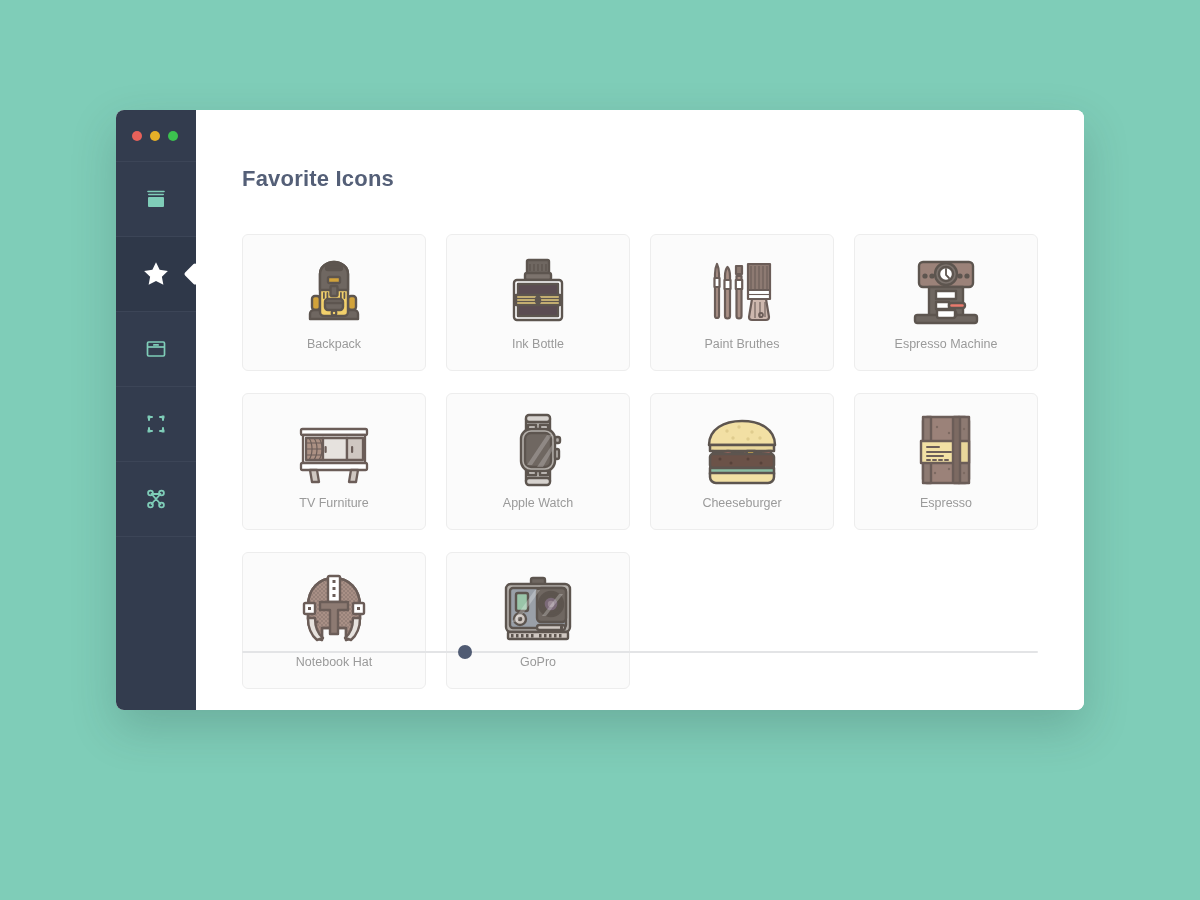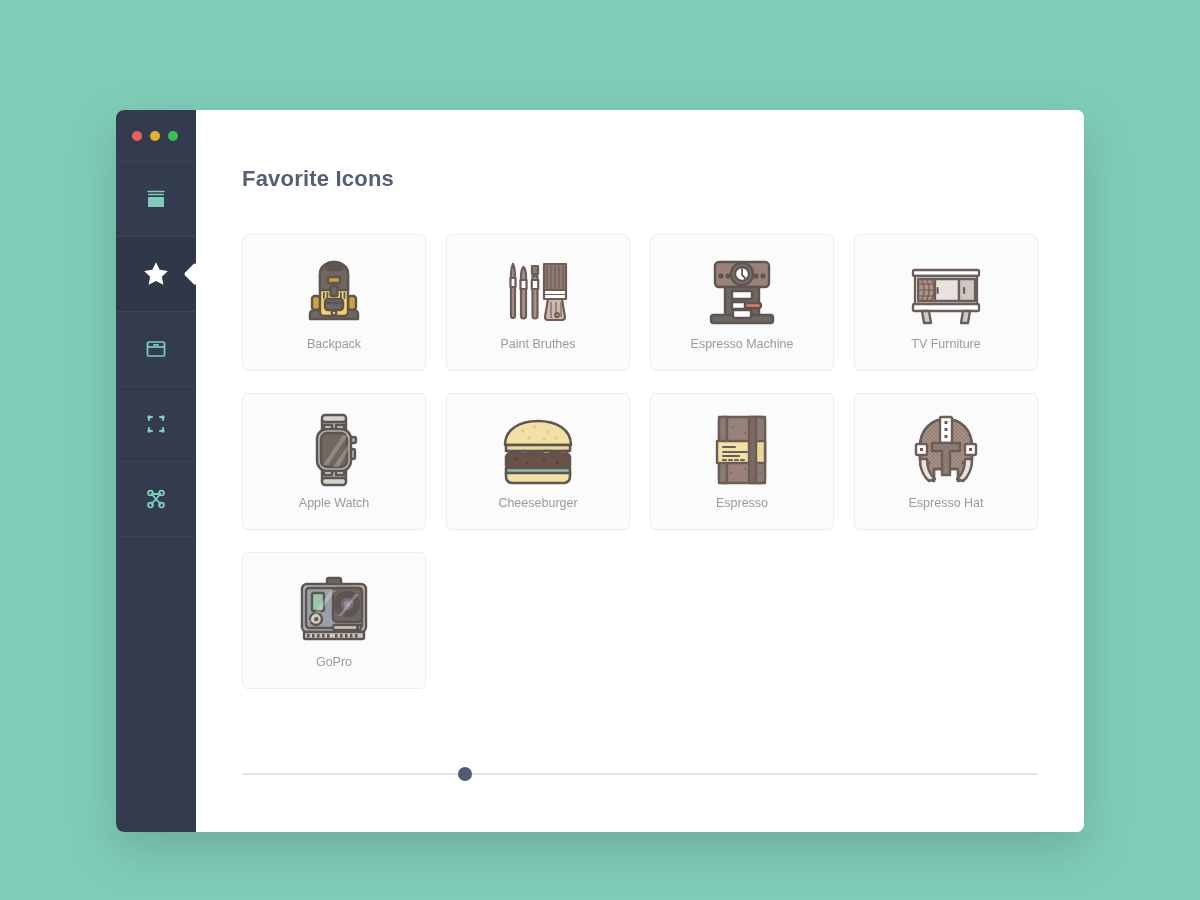--- a/index.html
+++ b/index.html
@@ -12,21 +12,21 @@
     overflow: hidden;
     position: relative;
   }
 
   
   #app-window {
     position: absolute;
     left: 116px;
     top: 110px;
     width: 968px;
-    height: 722px;
+    height: 600px;
     border-radius: 8px;
     box-shadow: 0 18px 45px rgba(40, 70, 62, 0.22);
     display: flex;
     overflow: hidden;
     background: #ffffff;
   }
 
   
   #sidebar {
     width: 80px;
@@ -245,20 +245,39 @@
               <rect x="45" y="40" width="1.8" height="7" rx="0.9"></rect>
               <rect x="48.5" y="40" width="1.8" height="7" rx="0.9"></rect>
             </g>
             <circle cx="39" cy="61" r="2.3" fill="none" stroke="#5d554f" stroke-width="2.2"></circle>
           </svg>
         </div>
         <div class="card-label">Backpack</div>
       </div>
 
 
+      <div class="card">
+        <div class="card-icon">
+          <svg width="78" height="78" viewBox="0 0 78 78">
+            <g stroke="#5d554f" stroke-width="2.4" stroke-linejoin="round">
+              <rect x="28" y="8" width="22" height="14" rx="1.5" fill="#6f6761"></rect>
+              <rect x="26" y="21" width="26" height="7" rx="2" fill="#7c736d"></rect>
+              <rect x="15" y="28" width="48" height="40" rx="3" fill="#ffffff"></rect>
+              <rect x="19" y="32" width="40" height="32" fill="#5b4c52"></rect>
+              <rect x="17" y="43" width="44" height="10" fill="#e4cb7d"></rect>
+            </g>
+            <g stroke="#5d554f" stroke-width="1.3">
+              <path d="M31 12 v7 M35 12 v7 M39 12 v7 M43 12 v7 M47 12 v7"></path>
+              <path d="M17 46.5 h44 M17 49.5 h44"></path>
+            </g>
+            <ellipse cx="39" cy="48" rx="3.2" ry="4.6" fill="#5d554f"></ellipse>
+          </svg>
+        </div>
+        <div class="card-label">Ink Bottle</div>
+      </div>
 
       <div class="card">
         <div class="card-icon">
           <svg width="78" height="78" viewBox="0 0 78 78">
             <g stroke="#6b5d58" stroke-width="2.2" stroke-linejoin="round" stroke-linecap="round">
               <path d="M12 22 c0 -6 2 -10 2 -10 s2 4 2 10 v42 a2 2 0 0 1 -4 0 z" fill="#a99086"></path>
               <rect x="11.5" y="26" width="5" height="9" fill="#ffffff"></rect>
               <path d="M22 24 c0 -6 2.5 -9 2.5 -9 s2.5 3 2.5 9 v40 a2.5 2.5 0 0 1 -5 0 z" fill="#a99086"></path>
               <rect x="21.5" y="28" width="6" height="9" fill="#ffffff"></rect>
               <path d="M33 14 h6 v8 h-6 z" fill="#8d7a72"></path>
@@ -443,21 +462,21 @@
               <rect x="37.5" y="10" width="3" height="3"></rect>
               <rect x="37.5" y="17" width="3" height="3"></rect>
               <rect x="37.5" y="24" width="3" height="3"></rect>
               <rect x="13" y="37" width="3" height="3"></rect>
               <rect x="62" y="37" width="3" height="3"></rect>
               <circle cx="22" cy="52" r="1.6"></circle>
                 <circle cx="56" cy="52" r="1.6"></circle>
             </g>
           </svg>
         </div>
-        <div class="card-label">Espresso Hat</div>
+        <div class="card-label">Notebook Hat</div>
       </div>
 
       <div class="card">
         <div class="card-icon">
           <svg width="78" height="78" viewBox="0 0 78 78">
             <g stroke="#5d554f" stroke-width="2.4" stroke-linejoin="round">
               <rect x="32" y="8" width="14" height="8" rx="2" fill="#6f6761"></rect>
               <rect x="7" y="14" width="64" height="48" rx="5" fill="#b5b0ab"></rect>
               <rect x="11" y="18" width="56" height="40" rx="3" fill="#9aa0a8"></rect>
               <rect x="38" y="18" width="29" height="34" rx="4" fill="#6f6761"></rect>

